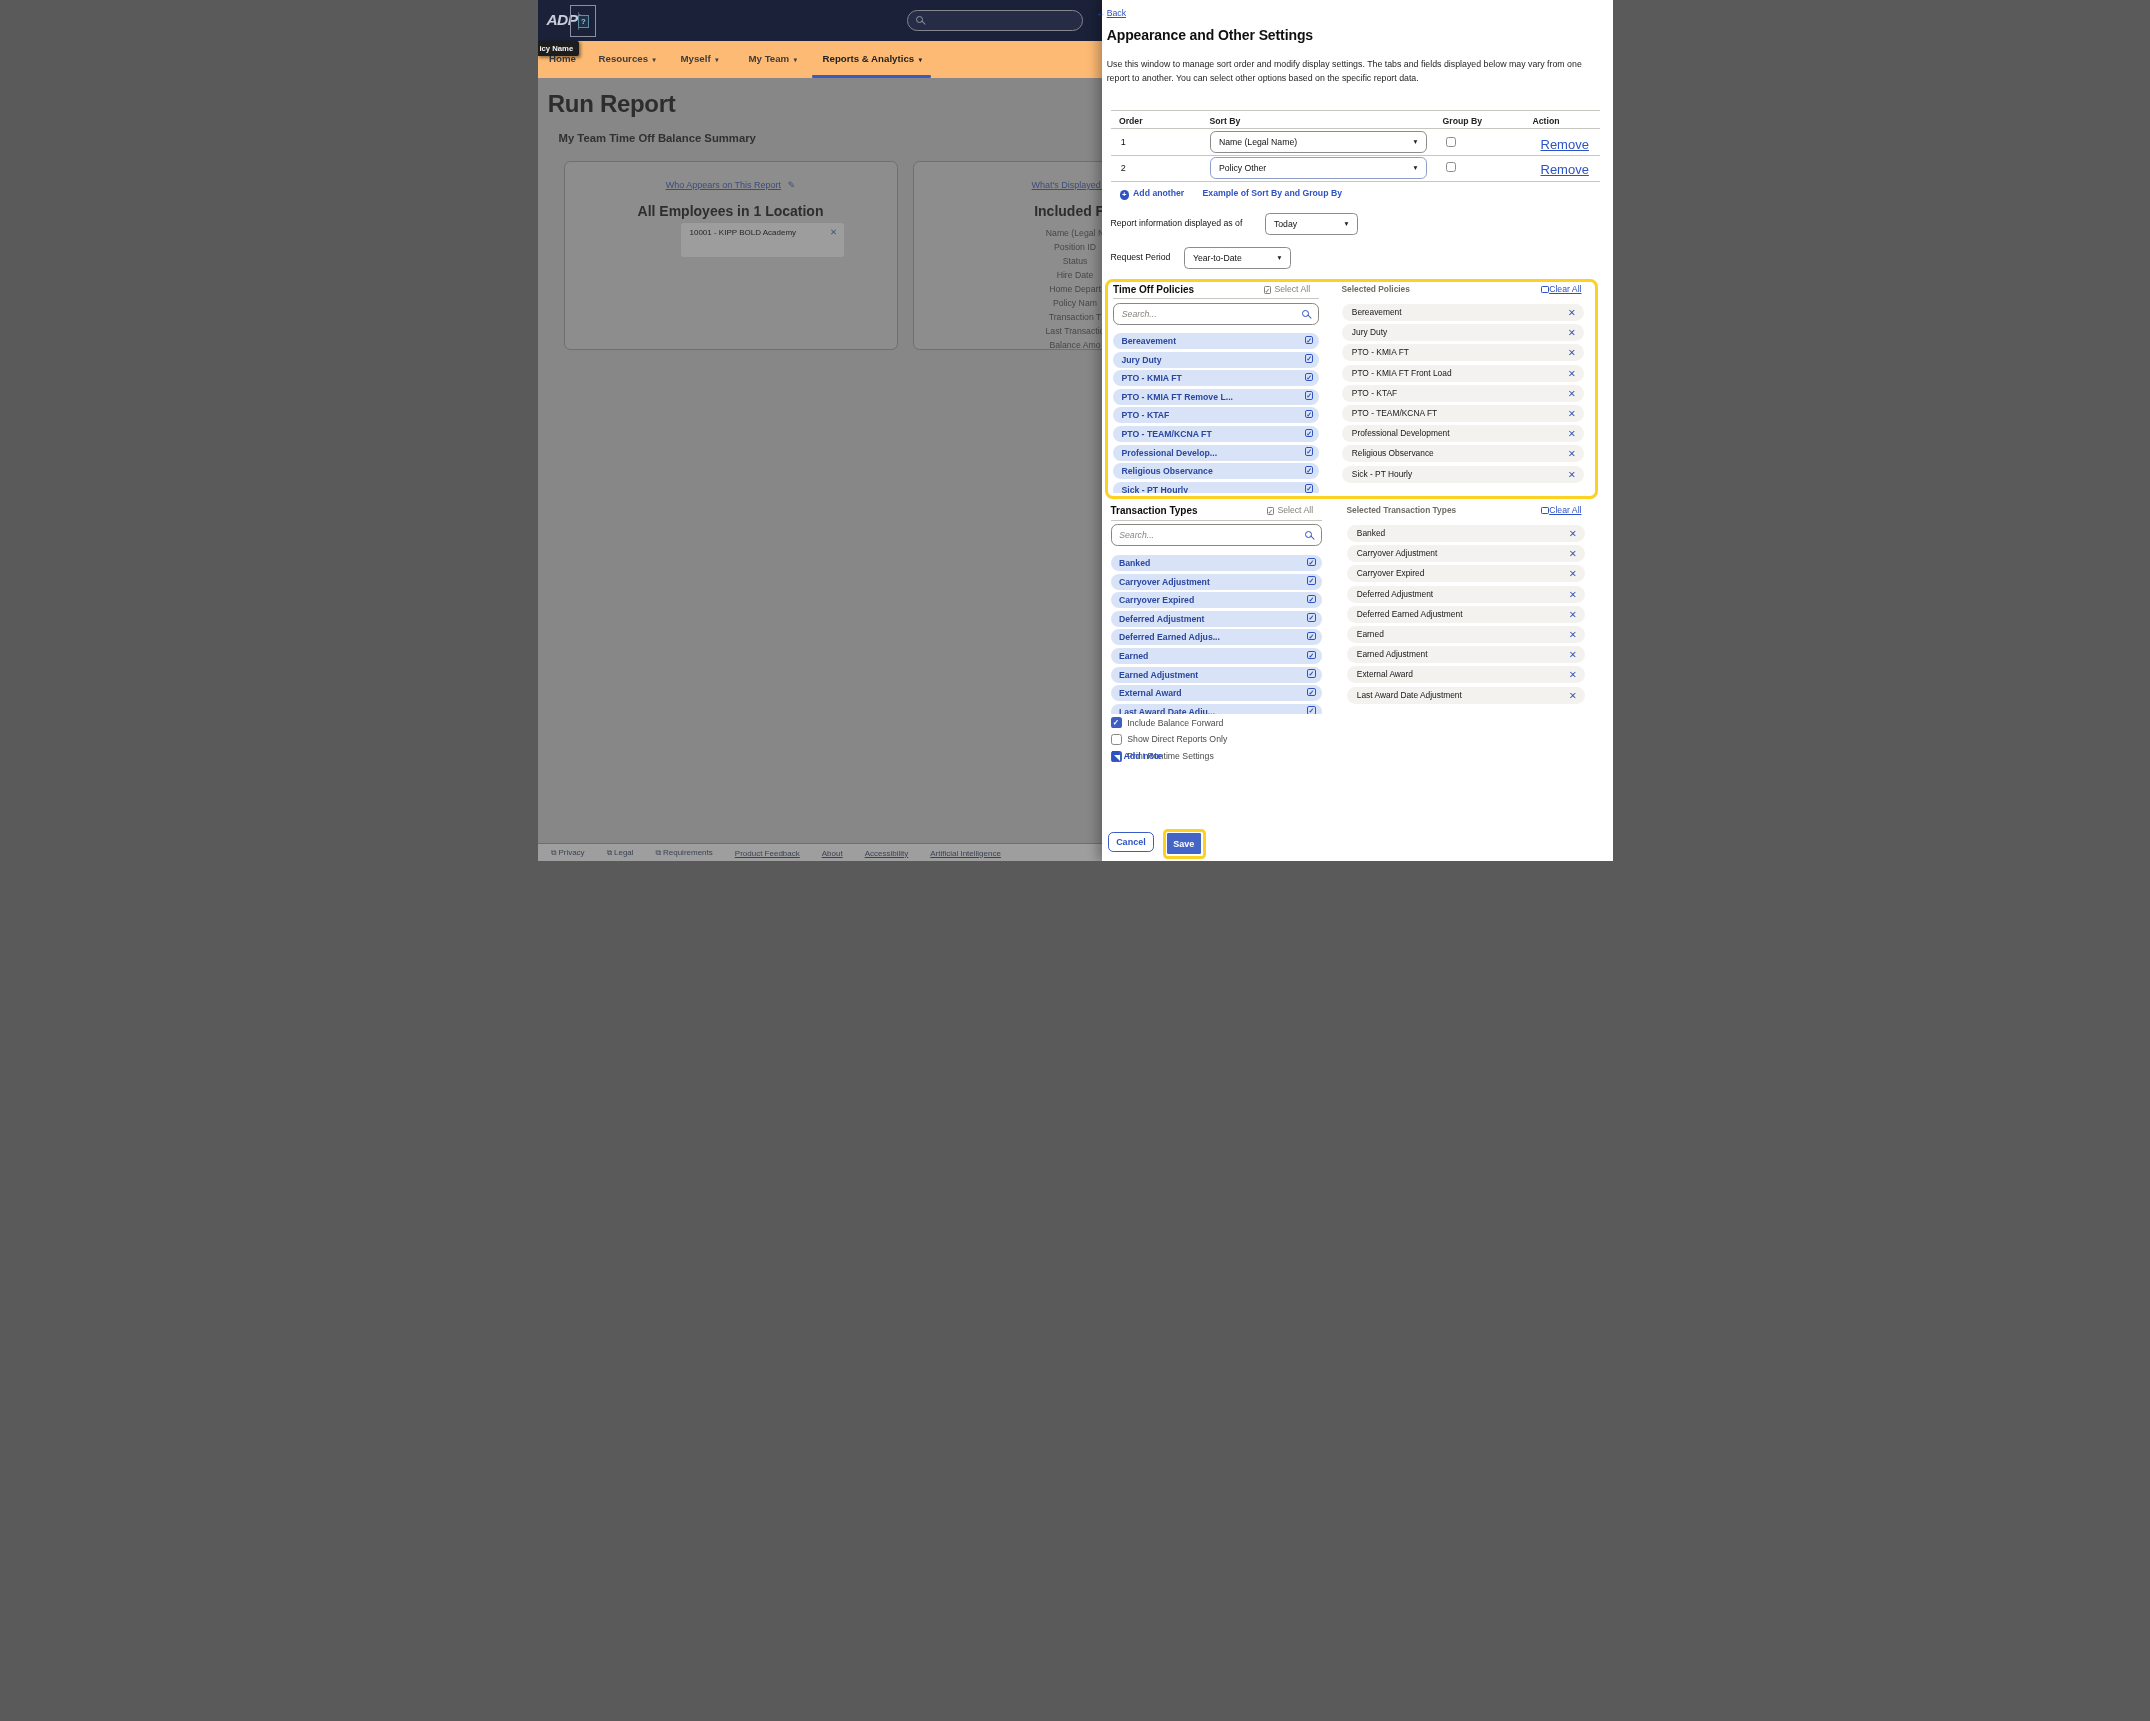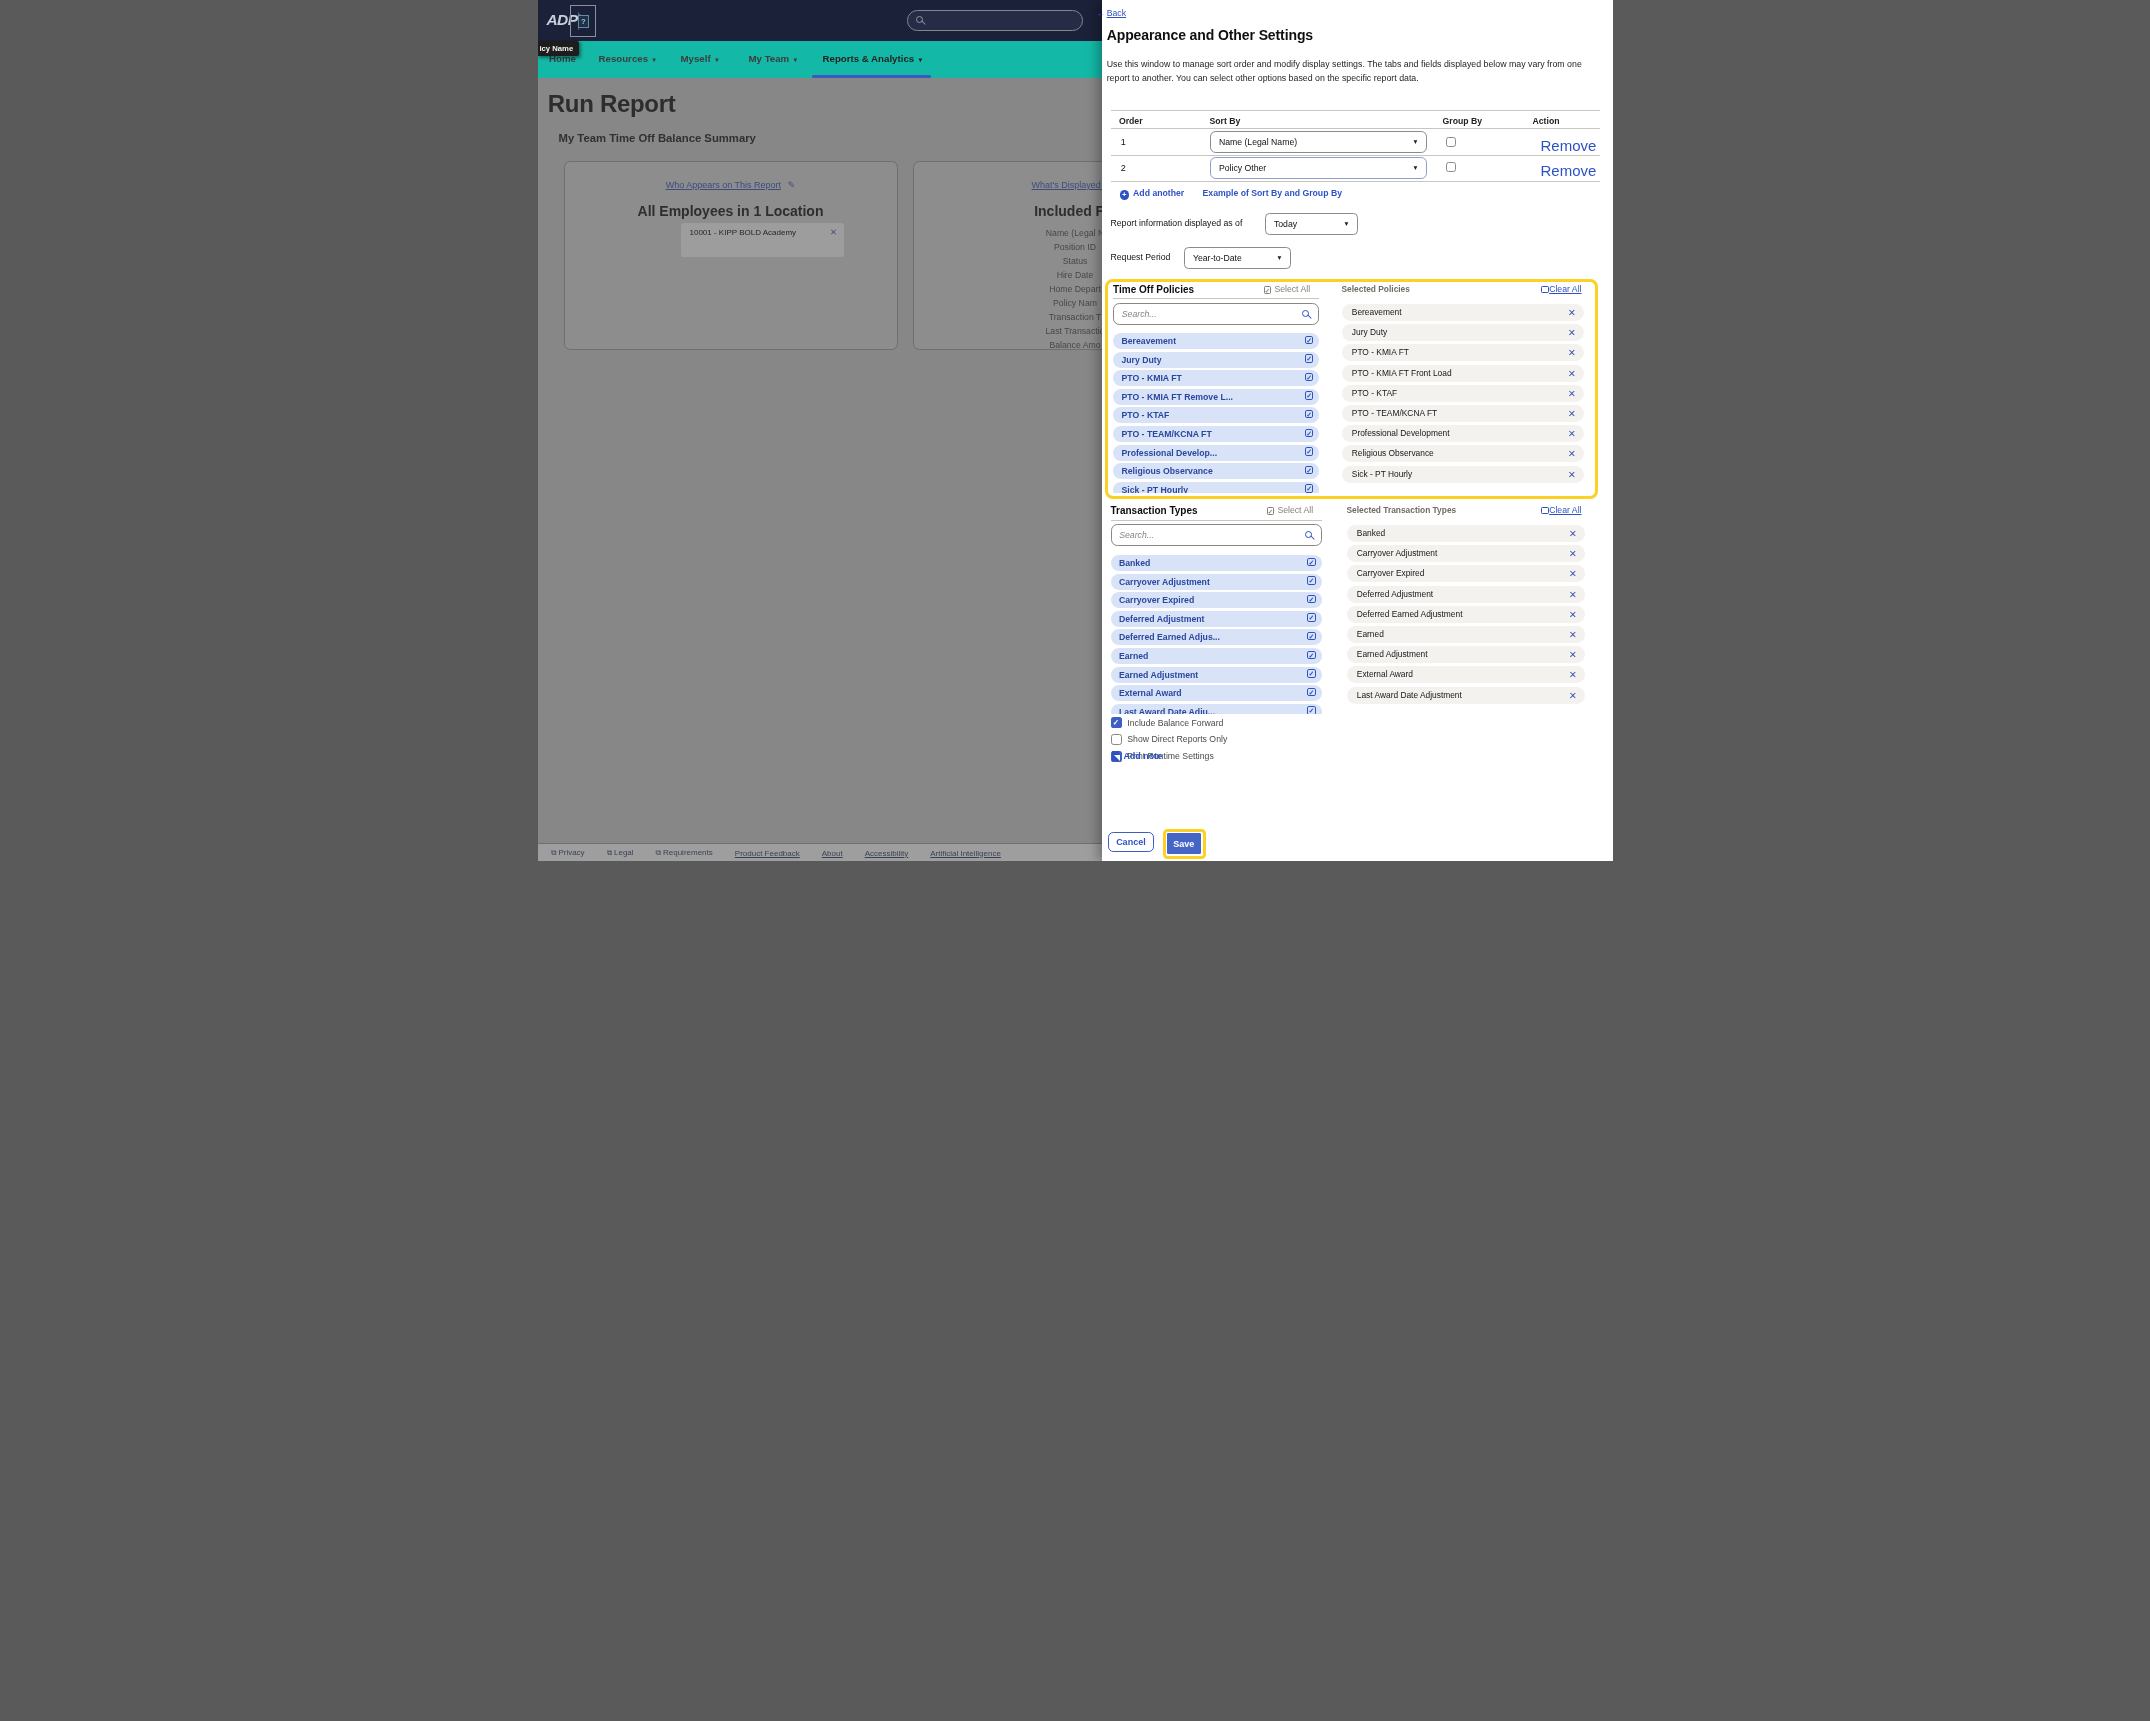--- a/index.html
+++ b/index.html
@@ -17,21 +17,21 @@
   #search-pill { position:absolute; left:369px; top:10.3px; width:176px; height:20.6px; border:0.6px solid #84858f; border-radius:10.3px; background:#262c45; }
   .mag { display:inline-block; width:7px; height:7px; border:1.3px solid currentColor; border-radius:50%; position:relative; }
   .mag::after { content:''; position:absolute; width:4.5px; height:1.3px; background:currentColor; transform:rotate(45deg); right:-3.9px; bottom:-1.3px; }
   #search-pill .mag { position:absolute; left:8.4px; top:5.2px; color:#8f94a3; }
   #topbar-search-input { position:absolute; left:23px; top:1.3px; width:145px; height:17px; background:transparent; border:none; outline:none; color:#cfd3de; font-size:8.4px; }
 
   
   #tooltip { position:absolute; left:0; top:41px; z-index:6; background:#1d1d1d; color:#f2f2f2; font-size:7.7px; font-weight:700; padding:3.2px 5.8px 3.2px 1.9px; border-radius:0 1.9px 1.9px 0; box-shadow:1.3px 1.3px 3.2px rgba(0,0,0,.4); }
 
   
-  #navstrip { position:absolute; left:0; top:41px; width:1075px; height:37px; background:#14b8a6; z-index:2; }
+  #navstrip { position:absolute; left:0; top:41px; width:1075px; height:37px; background:#fdba74; z-index:2; }
   .navitem { position:absolute; top:12.2px; font-size:9.7px; font-weight:700; color:#3d3d3d; white-space:nowrap; }
   .navitem .caret { font-size:6.4px; margin-left:4.5px; position:relative; top:-0.6px; }
   .navitem.active { color:#222; }
   #nav-underline { position:absolute; left:274px; top:34px; width:119px; height:3.2px; background:#3a5cc0; border-radius:1.3px; }
 
   
   #main { position:absolute; left:0; top:78px; width:1075px; height:765px; background:#878787; }
   #page-title { position:absolute; left:10.3px; top:11.6px; font-size:24px; font-weight:800; color:#2d2d2d; letter-spacing:-0.3px; }
   #page-subtitle { position:absolute; left:21px; top:54px; font-size:11.3px; font-weight:700; color:#313131; }
   .card { position:absolute; top:83px; height:189px; border:1px solid #6f6f6f; border-radius:6.4px; background:rgba(255,255,255,0.05); }
@@ -62,21 +62,21 @@
   #panel-title { position:absolute; left:5.2px; top:27px; font-size:14px; font-weight:800; color:#101010; letter-spacing:-0.1px; }
   #panel-desc { position:absolute; left:5.2px; top:58px; width:493px; font-size:8.8px; line-height:1.58; color:#1e1e1e; }
 
   .hline { position:absolute; left:9.7px; width:489px; height:0.6px; background:#c8c6c1; }
   .th { position:absolute; font-size:8.7px; font-weight:700; color:#222;text-align:center; }
   .order-num { position:absolute; left:19.3px; font-size:9px; color:#111; }
   .select-box { position:absolute; height:22px; background:#fff; border:1px solid #8b8b8b; border-radius:5.8px; font-size:8.7px; color:#111; display:flex; align-items:center; padding:0 17px 0 8.4px; cursor:pointer; white-space:nowrap; }
   .select-box .caret { position:absolute; right:7px; top:6.4px; font-size:6.4px; color:#222; }
   .select-box.focused { border-color:#8f9ec7; }
   .gb-checkbox { position:absolute; width:10.3px; height:10.3px; border:1px solid #8b8b8b; border-radius:2.6px; background:#fff; cursor:pointer; }
-  .remove-link { position:absolute; font-size:15px; color:#2d52c4; }
+  .remove-link { position:absolute; font-size:13px; color:#2d52c4; text-decoration:underline; }
 
   #add-another { position:absolute; left:18px; top:188px; font-size:8.7px; font-weight:700; color:#2d52c4; cursor:pointer; }
   .plus-icon { display:inline-block; width:9.7px; height:9.7px; background:#2d52c4; color:#fff; border-radius:50%; font-size:7.7px; line-height:9.7px; text-align:center; font-weight:700; margin-right:3.9px; vertical-align:-1.3px; }
   #example-link { position:absolute; left:101px; top:188px; font-size:8.7px; font-weight:600; color:#2d52c4; cursor:pointer; }
 
   .form-label { position:absolute; font-size:8.7px; color:#111; }
 
   #yellow-box { position:absolute; left:3.2px; top:279px; width:493px; height:220px; border:3.2px solid #fbd223; border-radius:7.7px; pointer-events:none; z-index:5; }
 
   .section-title { position:absolute; font-size:10px; font-weight:800; color:#0d0d0d; }

